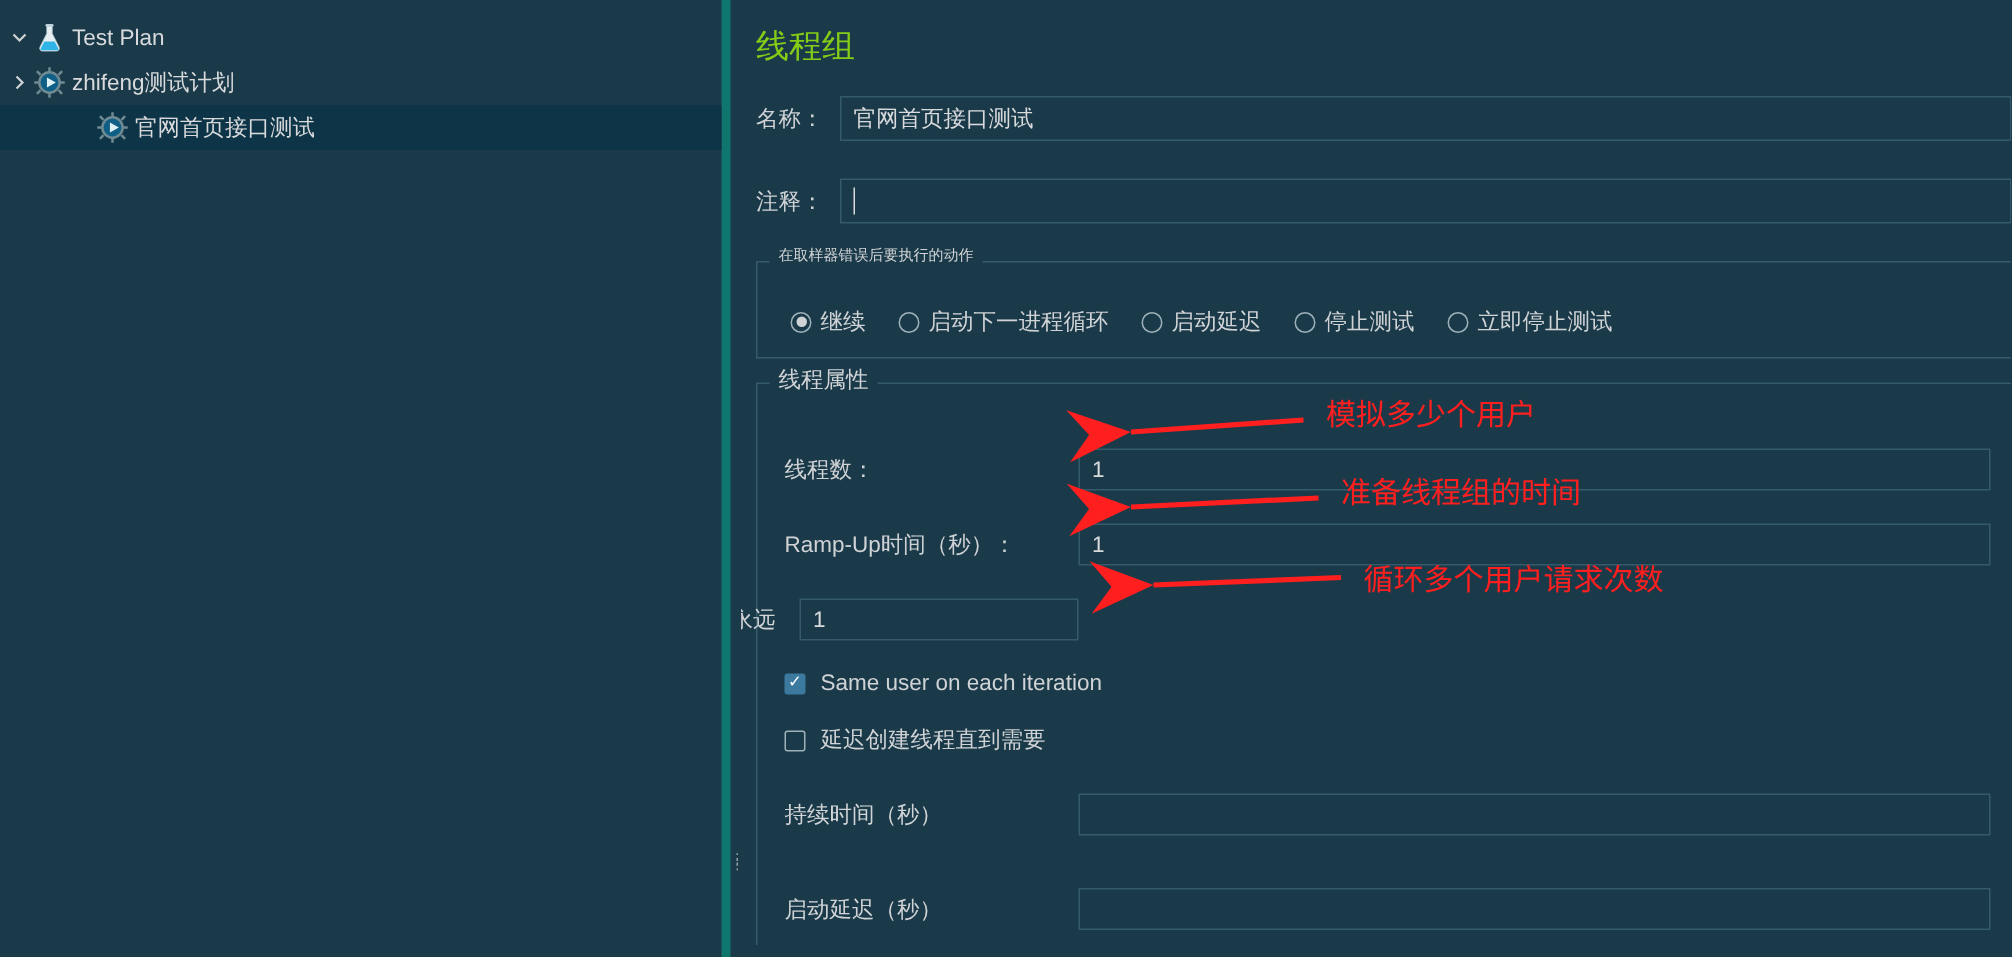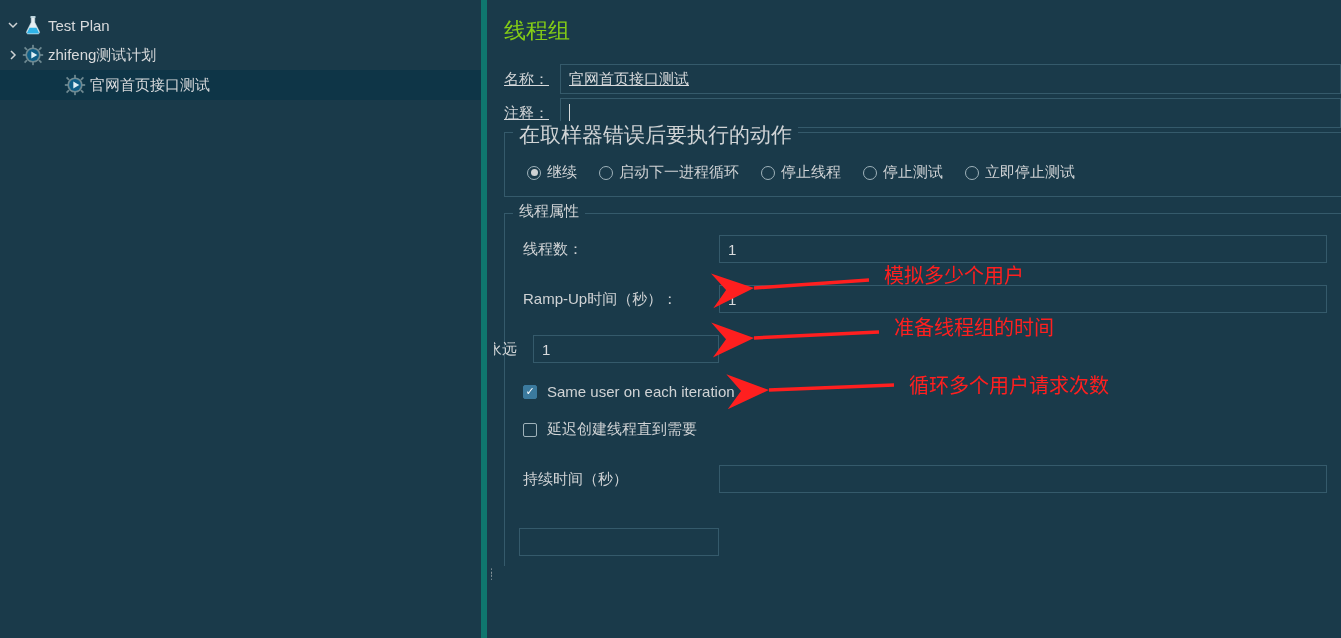--- a/index.html
+++ b/index.html
@@ -65,23 +65,22 @@
     color: #d8dadc;
     overflow: hidden;
   }
   .title-hdr {
     font-size: 22px;
     margin: 8px 0 18px 4px;
     color: #84cc16;
   }
   .form-row {
     display: flex; align-items: center;
-    margin-bottom: 4px;
+    margin-bottom: 25px;
     padding-left: 4px;
-    text-decoration: underline;
   }
   .form-row label.lbl { width: 56px; color: #d0d3d5; }
   .txt-input {
     flex: 1;
     height: 30px;
     background: transparent;
     border: 1px solid #355a6b;
     color: #d8dadc;
     padding: 2px 8px;
     font-size: 15px;
@@ -92,21 +91,21 @@
     border: 1px solid #355a6b;
     margin: 0 0 8px 4px;
     padding: 20px 14px 12px 14px;
     position: relative;
   }
   .groupbox > .legend {
     position: absolute; top: -12px; left: 8px;
     background: #1a3a4a;
     padding: 0 6px;
     color: #d0d3d5;
-    font-size: 21px;
+    font-size: 10px;
   }
   .radio-row { display: flex; align-items: center; gap: 22px; padding: 10px 0 2px 8px; }
   .radio-opt { display: inline-flex; align-items: center; gap: 6px; color: #d0d3d5; cursor: pointer; }
   .radio {
     width: 14px; height: 14px; border-radius: 50%;
     border: 1.5px solid #9fb2ba; display: inline-flex; align-items: center; justify-content: center;
     background: transparent;
   }
   .radio.checked::after { content:""; width:7px; height:7px; border-radius:50%; background:#cfd2d4; display:block; }
   
@@ -115,21 +114,21 @@
     border-left: 1px solid #355a6b;
     border-right: none; border-bottom: none;
     margin: 16px 0 0 4px;
     padding: 20px 14px 10px 14px;
     position: relative;
   }
   .props-box > .legend {
     position: absolute; top: -12px; left: 8px;
     background: #1a3a4a; padding: 0 6px; color:#d0d3d5;
   }
-  .prop-grid { display: grid; grid-template-columns: 200px 1fr; row-gap: 22px; align-items: center; margin-top: 1px; position: relative; }
+  .prop-grid { display: grid; grid-template-columns: 200px 1fr; row-gap: 22px; align-items: center; margin-top: 23px; position: relative; }
   .prop-label { color:#d0d3d5; padding-left: 4px; }
   .prop-input {
     height: 28px; background: transparent;
     border: 1px solid #355a6b;
     color:#d8dadc; padding: 2px 8px; font-size:15px; outline:none;
     width: 100%;
   }
   .loop-cell { display:flex; align-items:center; gap:6px; }
   .loop-forever { display:inline-flex; align-items:center; gap:16px; color:#d0d3d5; margin-left: -62px; margin-right: 10px;}
   .chk {
@@ -249,21 +248,21 @@
         <span class="radio-opt">
           <span class="radio checked"></span>
           <span>继续</span>
         </span>
         <span class="radio-opt">
           <span class="radio"></span>
           <span>启动下一进程循环</span>
         </span>
         <span class="radio-opt">
           <span class="radio"></span>
-          <span>停止线程</span>
+          <span>启动延迟</span>
         </span>
         <span class="radio-opt">
           <span class="radio"></span>
           <span>停止测试</span>
         </span>
         <span class="radio-opt">
           <span class="radio"></span>
           <span>立即停止测试</span>
         </span>
       </div>
@@ -294,20 +293,21 @@
       </div>
       <div class="chk-row">
         <span class="chk"></span>
         <span>延迟创建线程直到需要</span>
       </div>
 
       <div class="subprops">
         <div class="prop-grid">
           <div class="prop-label">持续时间（秒）</div>
           <input class="prop-input" value="" style="">
+          <div class="prop-label">启动延迟（秒）</div>
           <input class="prop-input" value="" style="">
         </div>
       </div>
     </div>
 
     <svg class="arrow-layer" width="100%" height="100%">
       <defs>
         <marker id="ah" markerWidth="14" markerHeight="12" refX="2" refY="6" orient="auto">
           <path d="M14 1 L2 6 L14 11 L10 6 Z" fill="#ff1f1f"></path>
         </marker>

